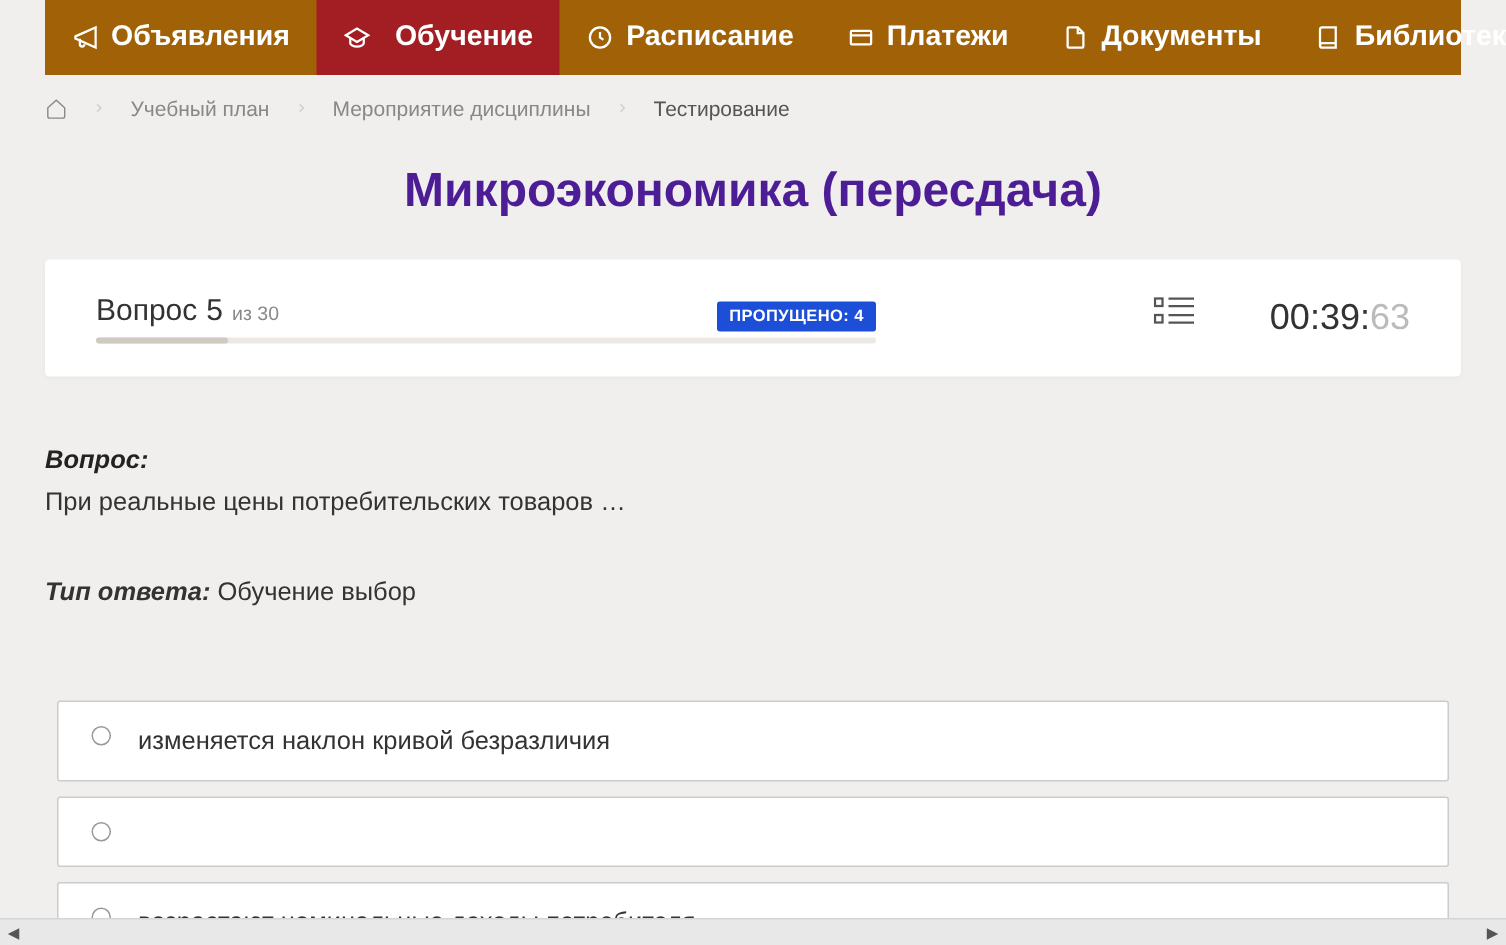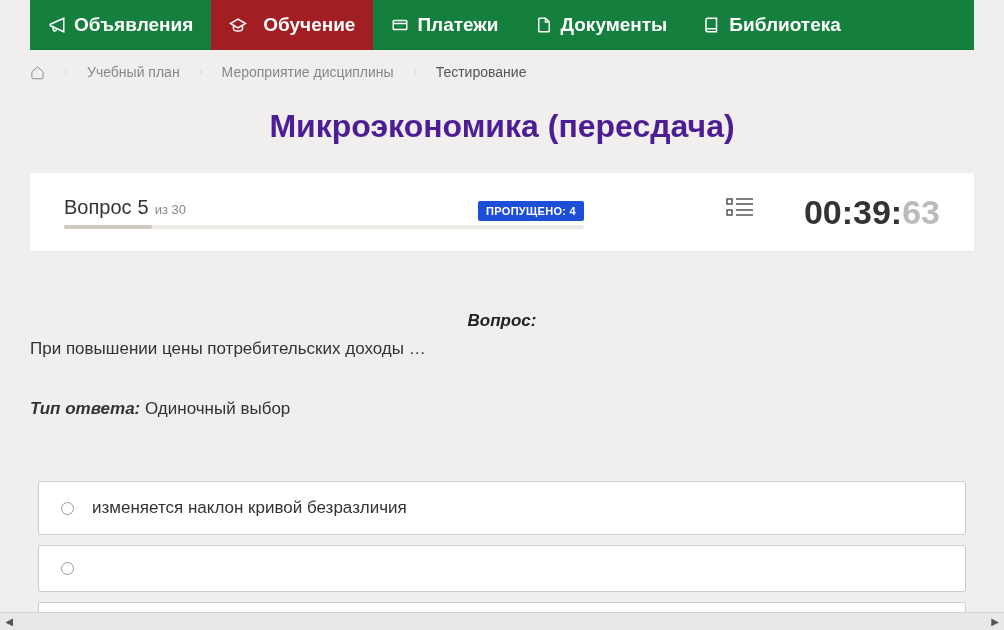--- a/index.html
+++ b/index.html
@@ -9,21 +9,21 @@
       width: 1004px;
       height: 630px;
       overflow: hidden;
       position: relative;
     }
     .container {
       padding: 0 30px;
     }
     .nav-bar {
       display: flex;
-      background: #15803d;
+      background: #a16207;
       height: 50px;
       margin-bottom: 14px;
     }
     .nav-item {
       display: flex;
       align-items: center;
       padding: 0 18px;
       color: #fff;
       font-size: 19px;
       font-weight: 600;
@@ -57,21 +57,21 @@
       margin-bottom: 28px;
     }
     .info-panel {
       background: #fff;
       border-radius: 3px;
       box-shadow: 0 1px 3px rgba(0,0,0,0.04);
       height: 78px;
       display: flex;
       align-items: center;
       padding: 0 34px;
-      margin-bottom: 60px;
+      margin-bottom: 46px;
       justify-content: space-between;
     }
     .question-progress {
       flex: 1;
     }
     .question-label {
       font-size: 20px;
       color: #333;
       font-weight: 500;
       margin-bottom: 6px;
@@ -112,39 +112,38 @@
     }
     .progress-wrap {
       position: relative;
       width: 520px;
     }
     .list-icon {
       margin: 0 50px;
       cursor: pointer;
     }
     .timer {
-      font-size: 34px;
-      color: #333;
-      font-weight: 700;
+      font-size: 24px;
+      color: #333;
+      font-weight: 400;
       display: flex;
       align-items: center;
     }
     .timer-seconds {
       color: #bbb;
     }
     .question-section {
       margin-bottom: 20px;
     }
     .question-label-bold {
       font-size: 17px;
       font-weight: 700;
       font-style: italic;
       color: #222;
       margin-bottom: 8px;
-      text-align: center;
     }
     .question-text {
       font-size: 17px;
       color: #333;
       margin-bottom: 40px;
     }
     .answer-type-row {
       font-size: 17px;
       color: #333;
       margin-bottom: 62px;
@@ -158,21 +157,21 @@
       flex-direction: column;
       gap: 10px;
       padding: 0 8px;
     }
     .option {
       background: #fff;
       border: 1px solid #ccc;
       border-radius: 2px;
       padding: 16px 22px;
       display: flex;
-      align-items: center;
+      align-items: flex-start;
       gap: 18px;
       cursor: pointer;
       font-size: 17px;
       color: #333;
     }
     .radio {
       width: 13px;
       height: 13px;
       border: 1px solid #999;
       border-radius: 50%;
@@ -212,20 +211,27 @@
           <path d="M7 13v5a2 2 0 0 0 4 0"></path>
         </svg>
       <span>Объявления</span>
     </div>
     <div class="nav-item active">
       <svg width="18" height="18" viewBox="0 0 24 24" fill="none" stroke="#fff" stroke-width="2">
           <path d="M22 10L12 4 2 10l10 6 10-6z"></path>
           <path d="M6 12v5c0 1.5 2.7 3 6 3s6-1.5 6-3v-5"></path>
         </svg>
       <span>Обучение</span>
+    </div>
+    <div class="nav-item">
+      <svg width="18" height="18" viewBox="0 0 24 24" fill="none" stroke="#fff" stroke-width="2">
+          <circle cx="12" cy="12" r="9"></circle>
+          <path d="M12 7v5l3 2"></path>
+        </svg>
+      <span>Расписание</span>
     </div>
     <div class="nav-item">
       <svg width="18" height="18" viewBox="0 0 24 24" fill="none" stroke="#fff" stroke-width="2">
           <rect x="3" y="6" width="18" height="12" rx="1"></rect>
           <line x1="3" y1="10" x2="21" y2="10"></line>
         </svg>
       <span>Платежи</span>
     </div>
     <div class="nav-item">
       <svg width="18" height="18" viewBox="0 0 24 24" fill="none" stroke="#fff" stroke-width="2">
@@ -300,24 +306,24 @@
       </svg>
     </div>
     <div class="timer">
       <span>00:39:</span>
         <span class="timer-seconds">63</span>
     </div>
   </div>
 
   <div class="question-section">
     <div class="question-label-bold">Вопрос:</div>
-    <div class="question-text">При повышении цены потребительских доходы …</div>
+    <div class="question-text">При реальные цены потребительских товаров …</div>
     <div class="answer-type-row">
       <span class="answer-type-label">Тип ответа:</span>
-      <span>Одиночный выбор</span>
+      <span>Обучение выбор</span>
     </div>
   </div>
 
   <div class="options">
     <div class="option">
       <span class="radio"></span>
       <span>изменяется наклон кривой безразличия</span>
     </div>
     <div class="option">
       <span class="radio"></span>

